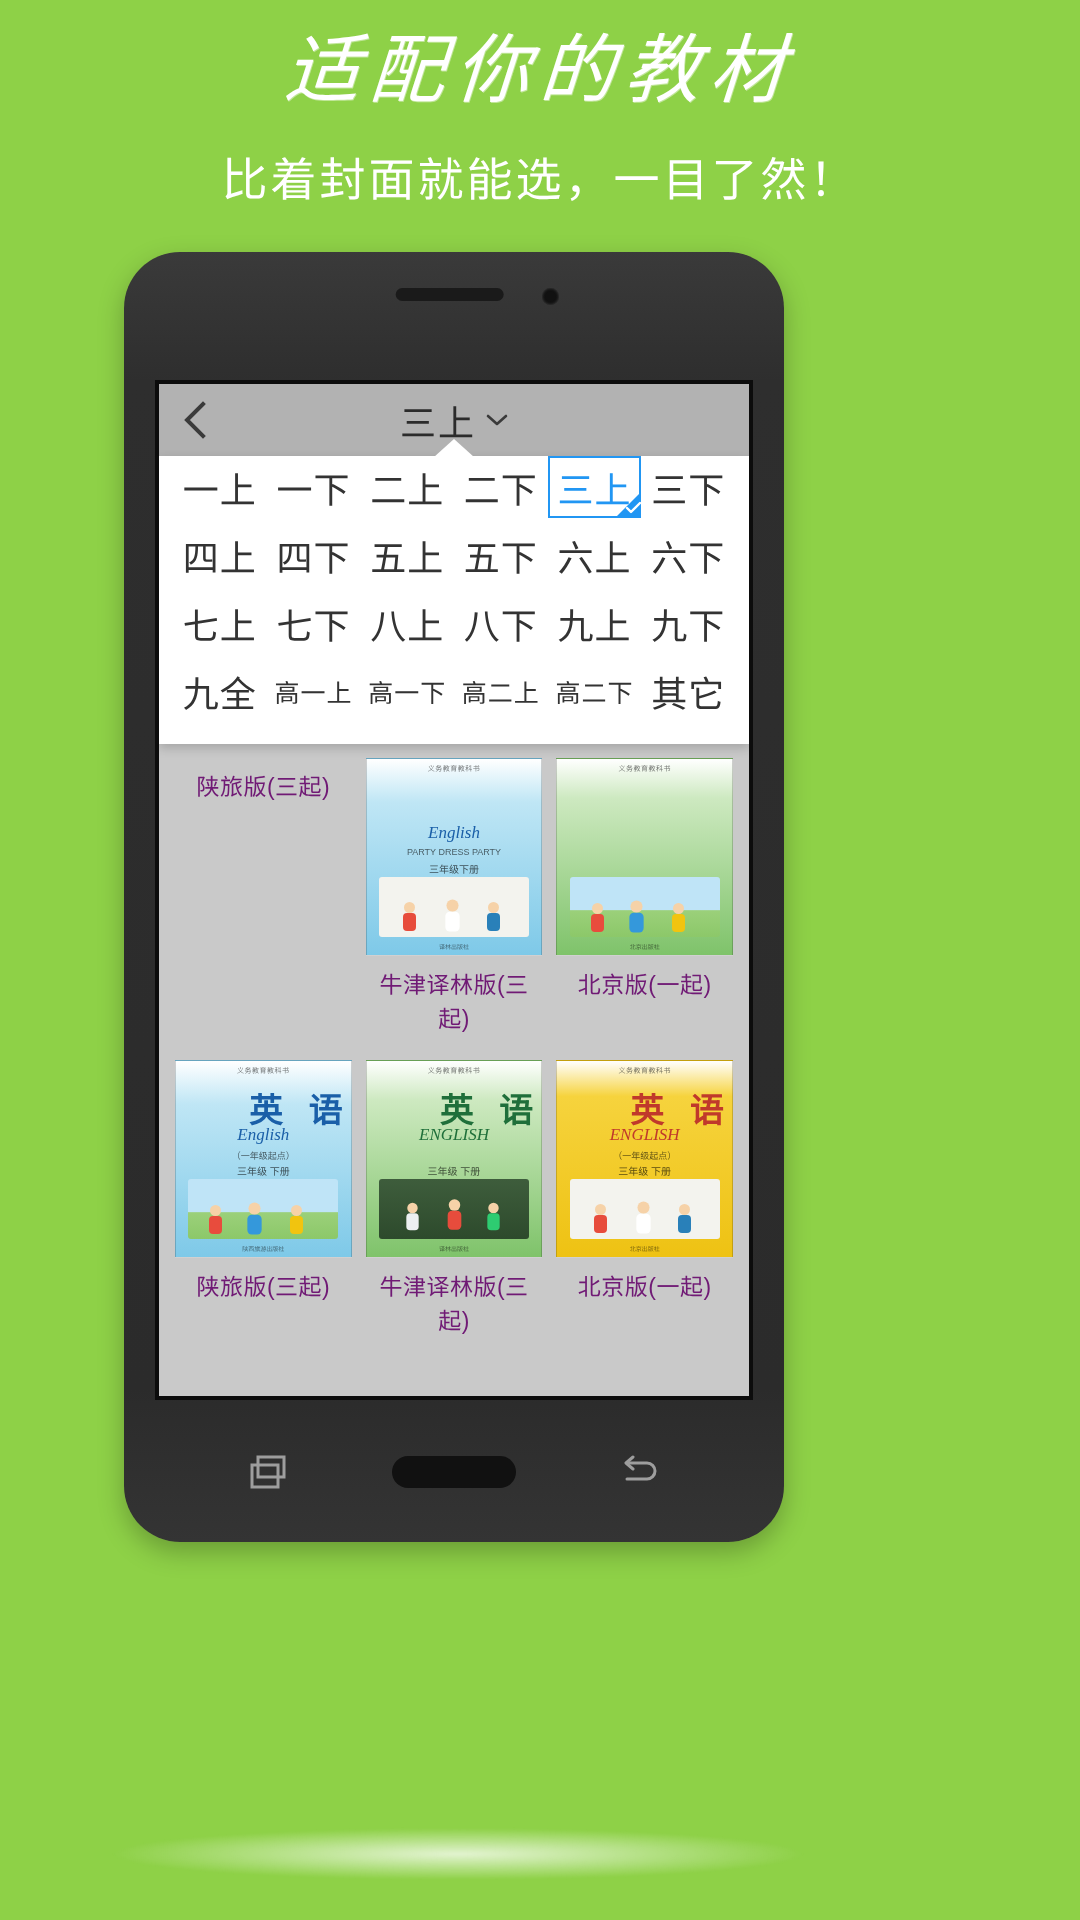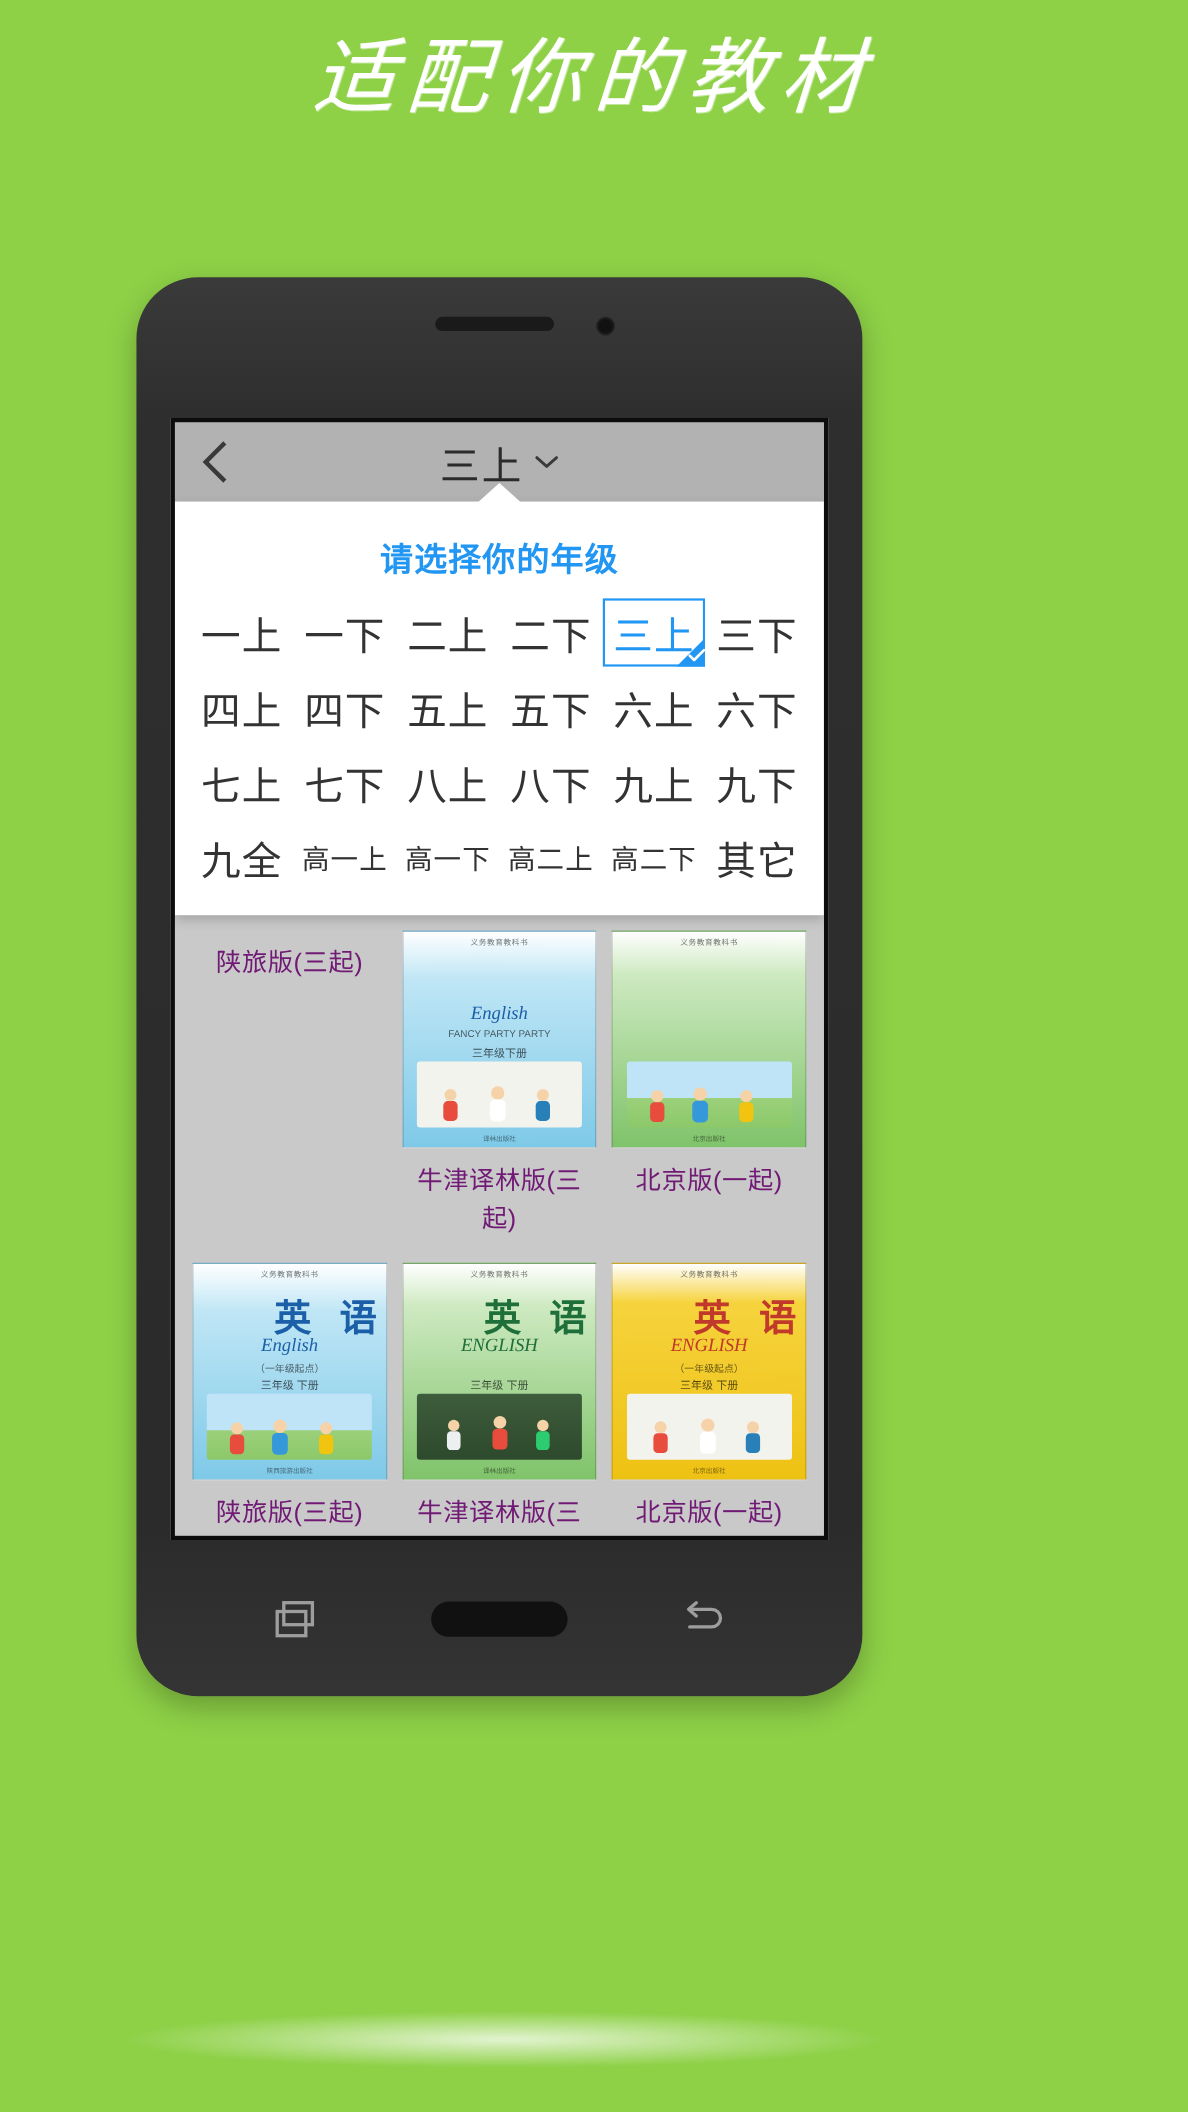--- a/index.html
+++ b/index.html
@@ -229,20 +229,21 @@
     width: 700px; height: 52px;
     background: radial-gradient(ellipse at center, rgba(255,255,255,.75) 0%, rgba(255,255,255,0) 70%);
     filter: blur(1px);
   }
 </style>
 </head>
 <body>
 
 <div class="promo">
   <div class="promo-title">适配你的教材</div>
+  <div class="promo-sub">比着封面就能选，一目了然！</div>
 </div>
 
 <div class="phone">
 
   <div class="phone-top">
     <div class="speaker"></div>
     <div class="front-cam"></div>
   </div>
 
   <div class="screen">
@@ -256,21 +257,20 @@
       <div class="nav-title-wrap">
         <span class="nav-title">三上</span>
         <svg class="nav-caret" width="22" height="14" viewBox="0 0 22 14">
           <polyline points="2,3 11,11 20,3" fill="none" stroke="#3a3a3a" stroke-width="2.6" stroke-linecap="round" stroke-linejoin="round"></polyline>
         </svg>
       </div>
     </div>
 
     <div class="dropdown">
       <div class="dd-arrow"></div>
-      <div class="dd-heading">请选择你的年级</div>
       <div class="dd-grid">
           <div class="dd-cell">
             <span>一上</span>
           </div>
           <div class="dd-cell">
             <span>一下</span>
           </div>
           <div class="dd-cell">
             <span>二上</span>
           </div>
@@ -347,21 +347,21 @@
 
     <div class="books">
         <div class="book-row">
           <div class="book">
             <div class="book-label">陕旅版(三起)</div>
           </div>
           <div class="book">
             <div class="cover cv-ltblue">
               <div class="hdr">义务教育教科书</div>
               <div class="en" style="color:#1a5fa8">English</div>
-              <div class="sub">FANCY PARTY PARTY</div>
+              <div class="sub">PARTY DRESS PARTY</div>
               <div class="sub2">三年级下册</div>
               <div class="art art-plain">
                 <div class="fig" style="left:16%;bottom:10%;transform:scale(1)">
                   <div class="head" style="background:#f6d2a8"></div>
                   <div class="body" style="background:#e74c3c"></div>
                 </div>
                 <div class="fig" style="left:45%;bottom:12%;transform:scale(1.1)">
                   <div class="head" style="background:#f6d2a8"></div>
                   <div class="body" style="background:#ffffff"></div>
                 </div>

